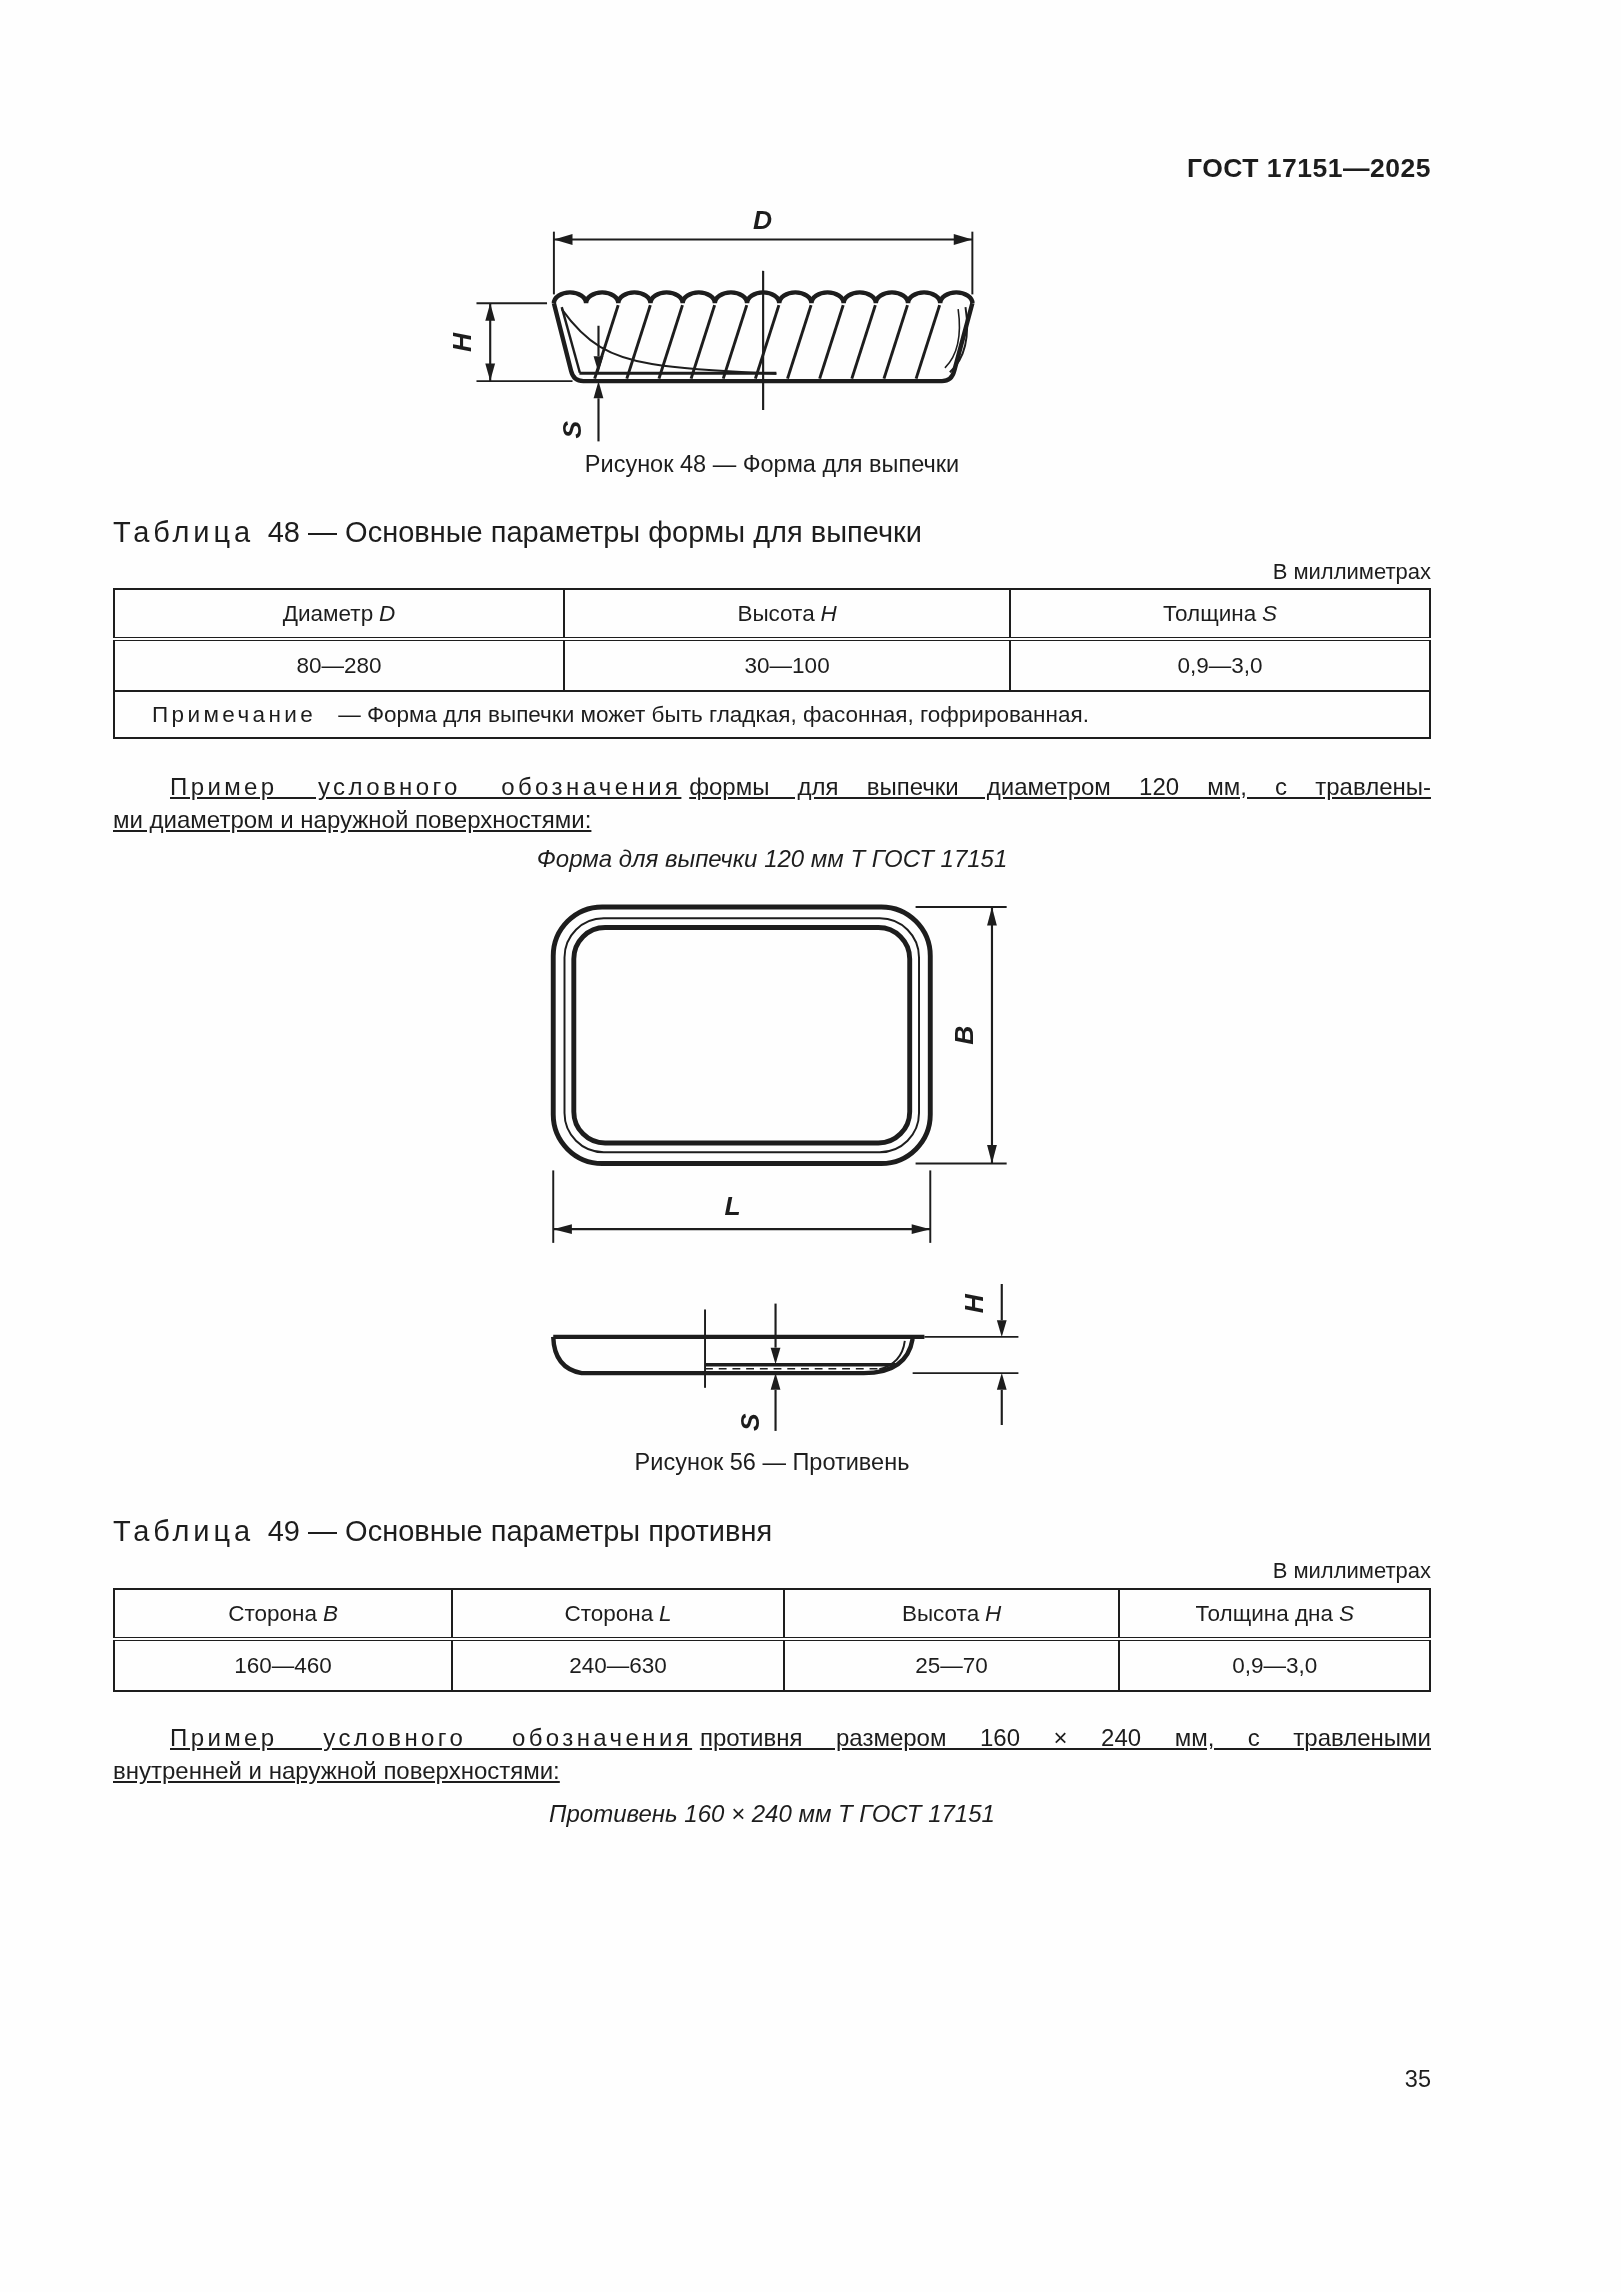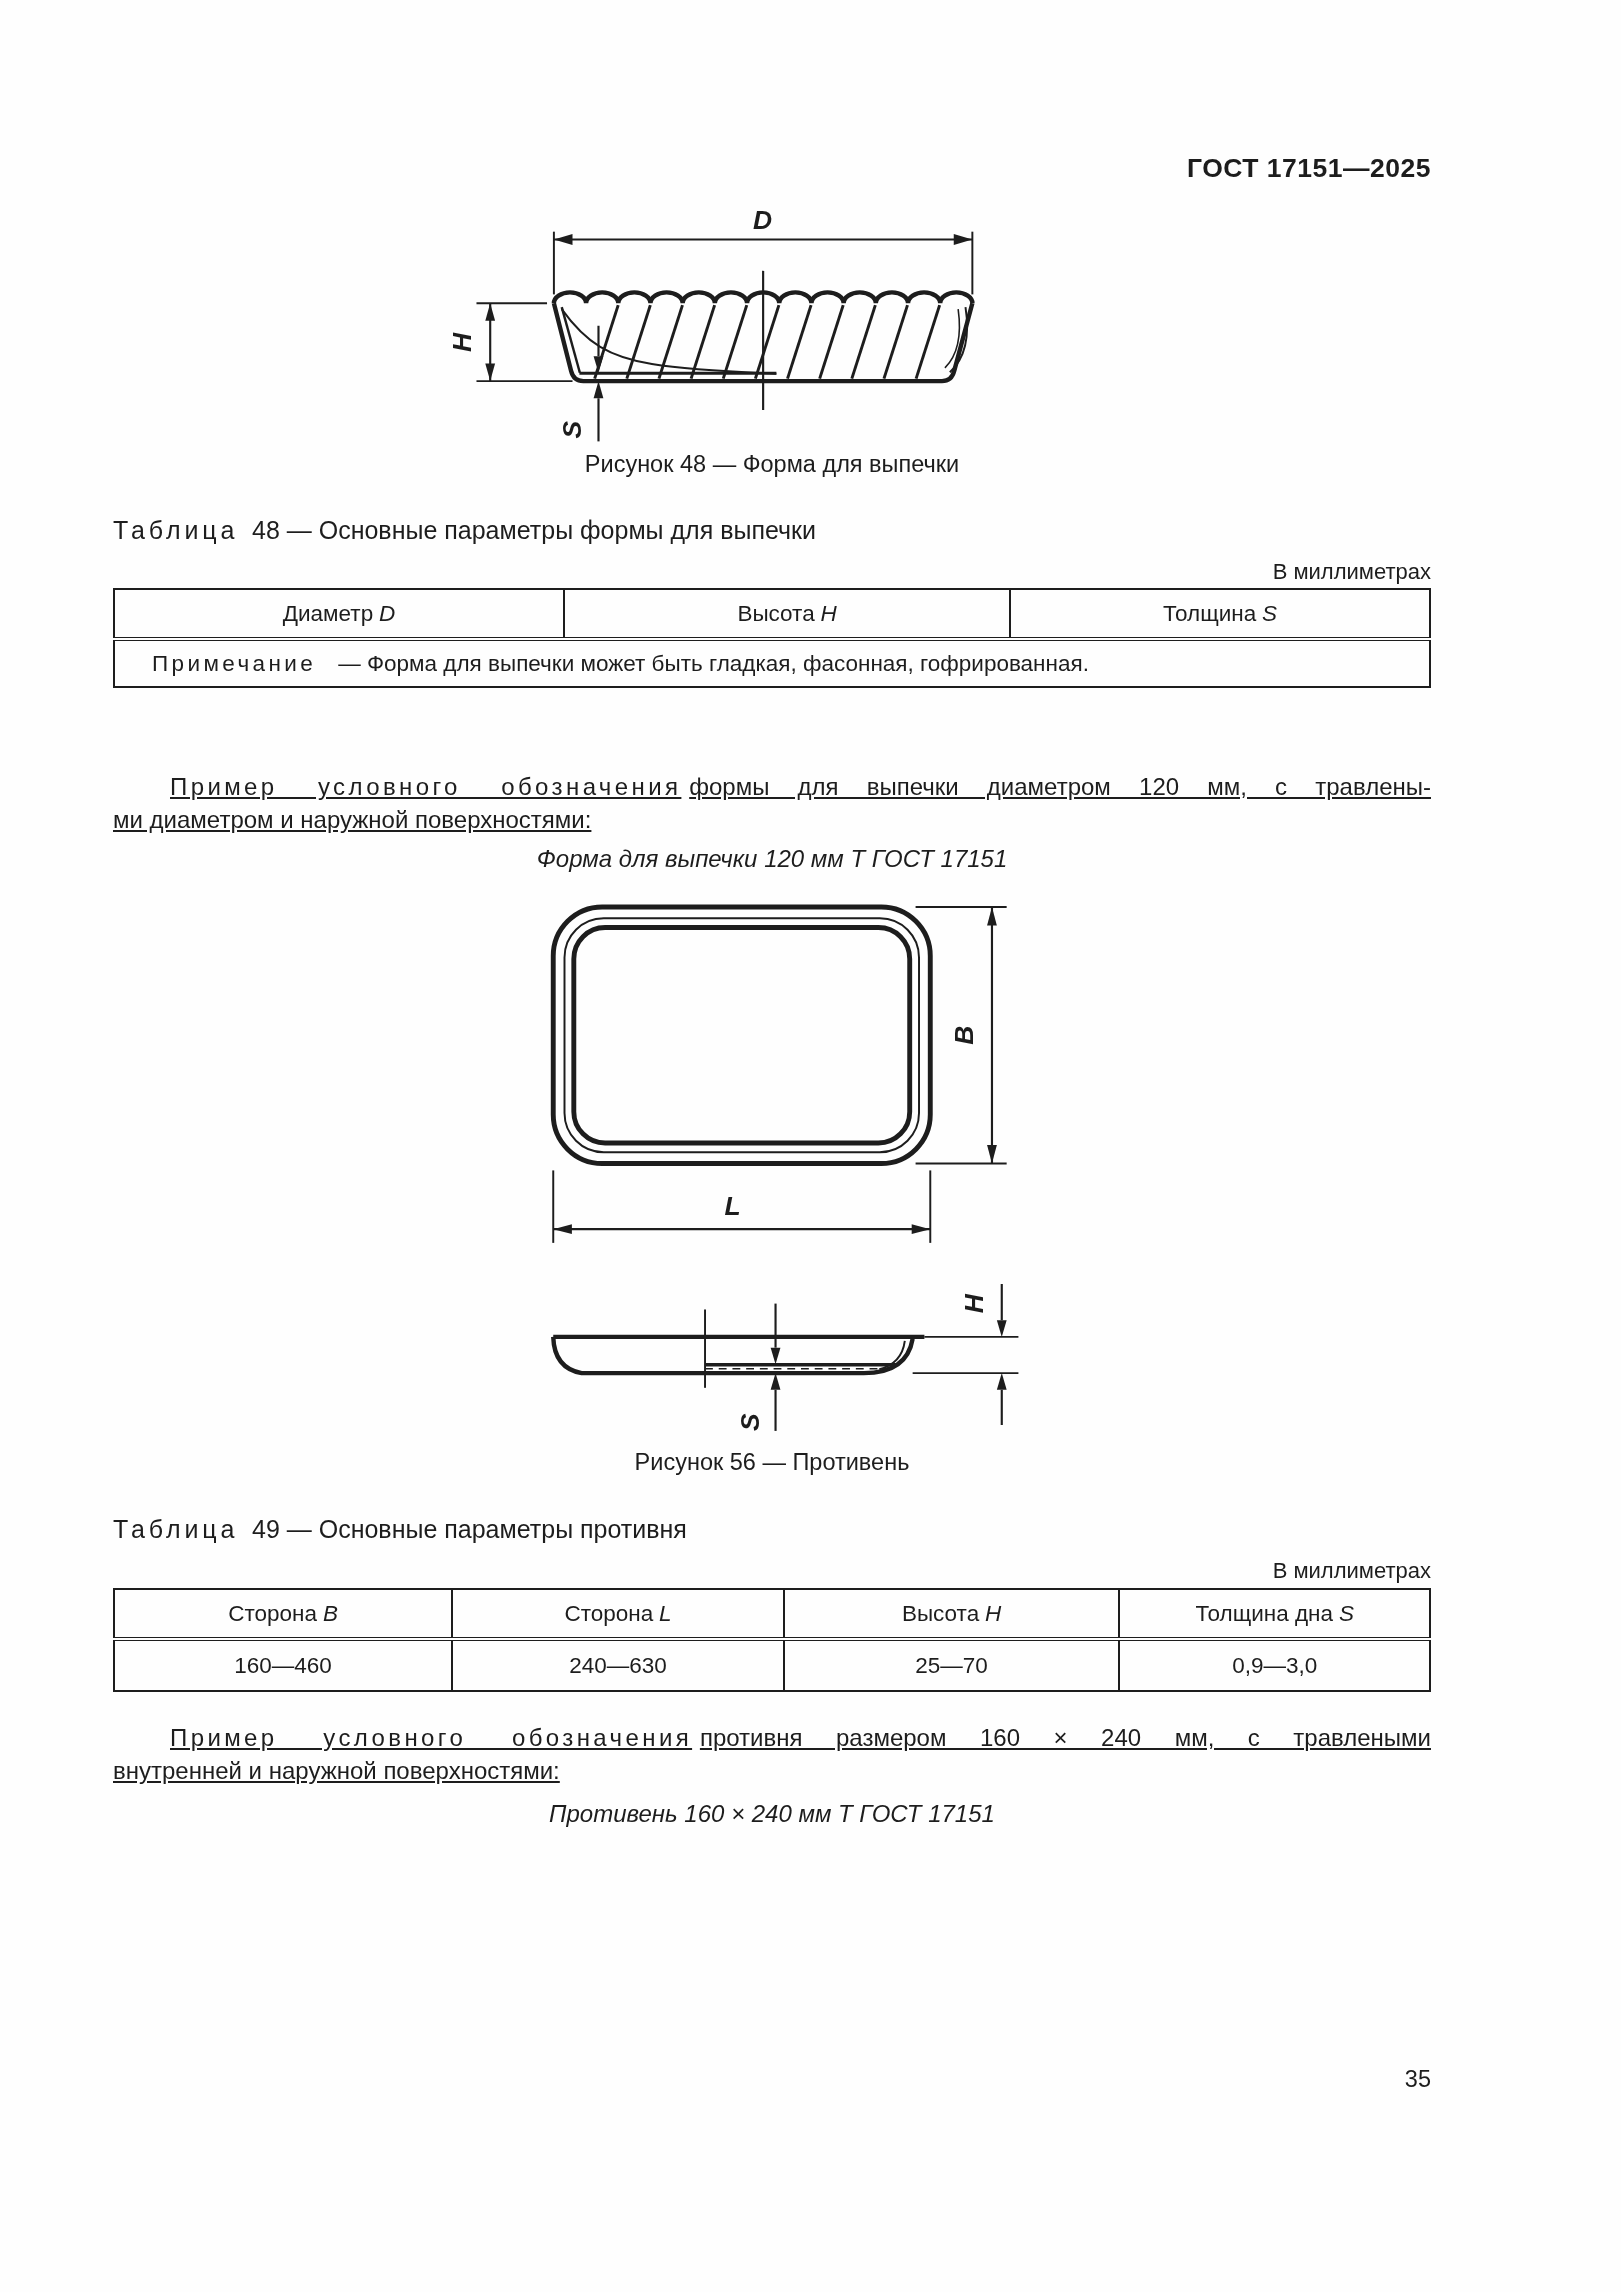--- a/index.html
+++ b/index.html
@@ -14,21 +14,21 @@
   }
   .doc-header{
     position:absolute; top:153px; right:190px;
     font-size:26.5px; font-weight:bold; letter-spacing:0.5px;
   }
   .fig-caption{
     position:absolute; left:113px; width:1318px;
     text-align:center; font-size:23.5px;
   }
   .tbl-title{
-    position:absolute; left:113px; width:1318px; font-size:25px;
+    position:absolute; left:113px; width:1318px; font-size:29px;
   }
   .spaced{ letter-spacing:3.9px; margin-right:13.7px; }
   .units{
     position:absolute; right:190px; font-size:22px;
   }
   table.gost{
     position:absolute; left:113px; width:1318px;
     border-collapse:collapse;
     border:2.9px solid #1d1d1d;
     font-size:22.5px;
@@ -141,20 +141,25 @@
   </div>
   <div class="units" style="top:559px;">В миллиметрах</div>
 
   <table class="gost" style="top:588px;">
     <tbody>
         <tr class="hdr">
       <td style="width:34.2%"><span>Диаметр</span><span class="var">D</span></td>
       <td style="width:33.9%"><span>Высота</span><span class="var">H</span></td>
       <td style="width:31.9%"><span>Толщина</span><span class="var">S</span></td>
     </tr>
+    <tr class="data">
+      <td>80—280</td>
+      <td>30—100</td>
+      <td>0,9—3,0</td>
+    </tr>
     <tr>
       <td class="note" colspan="3">
         <span class="note-spaced">Примечание</span><span>—  Форма для выпечки может быть гладкая, фасонная, гофрированная.</span>
       </td>
     </tr>
   </tbody>
     </table>
 
   <div class="example" style="top:770px;">
     <div class="l1">

